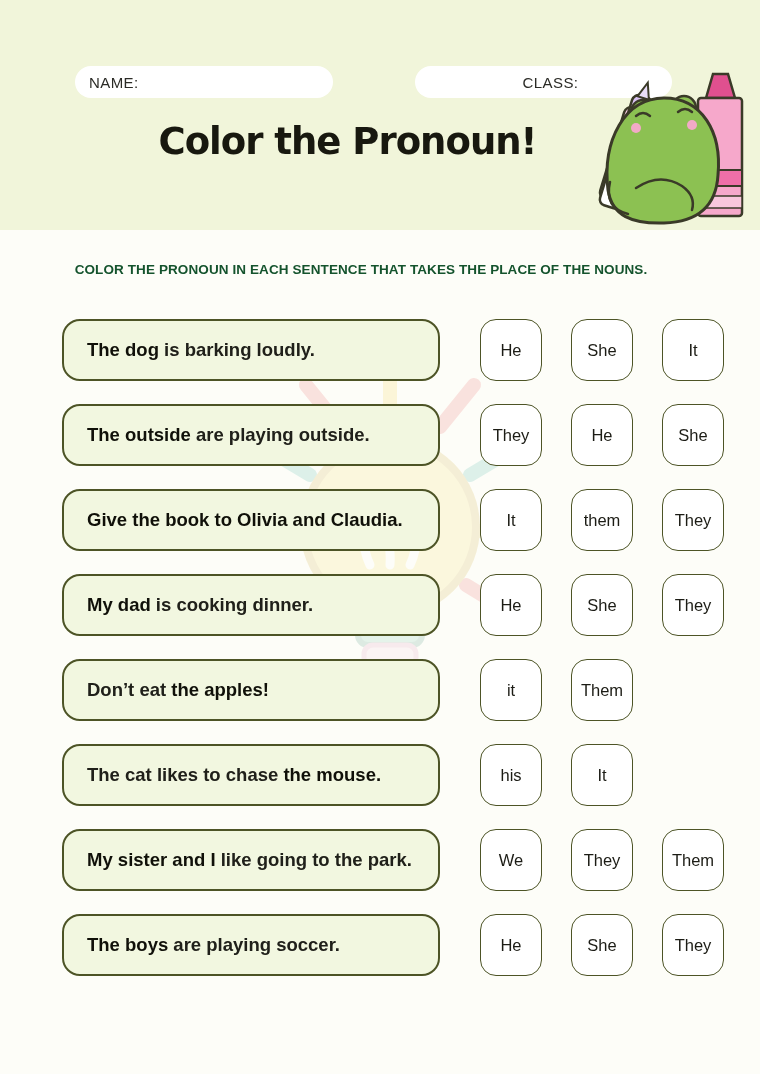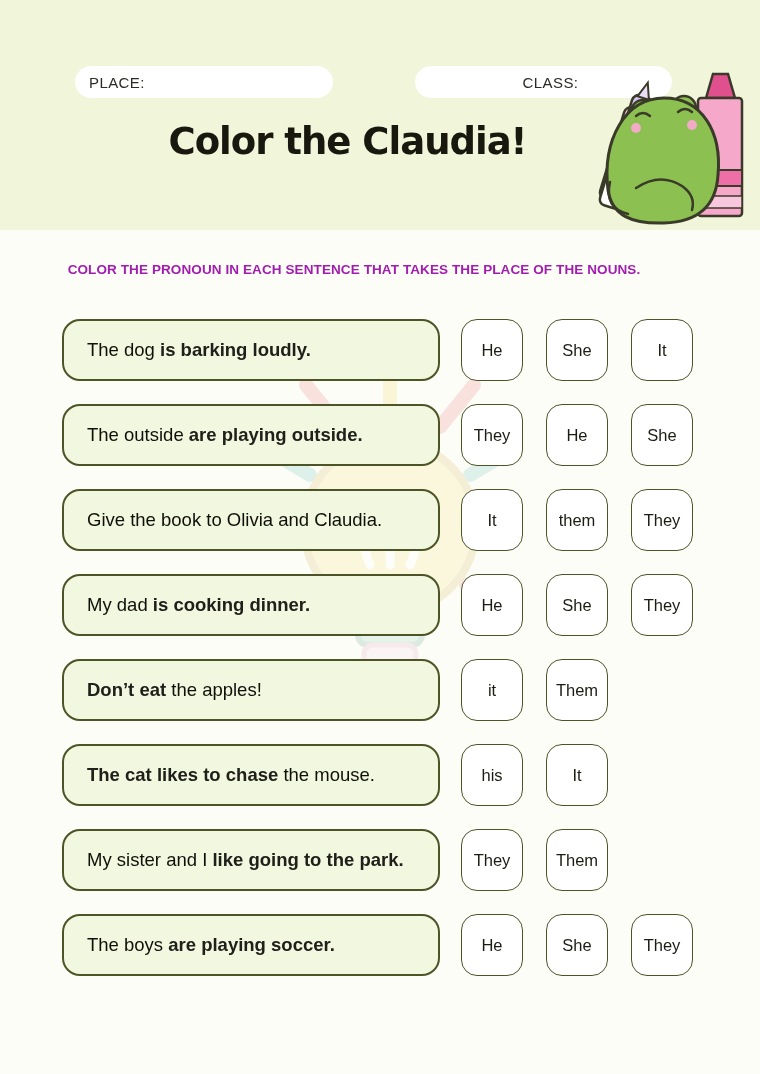--- a/index.html
+++ b/index.html
@@ -26,61 +26,61 @@
   .title{
     position:absolute;left:55px;top:120px;width:585px;
     text-align:center;
     font-family:"DejaVu Sans", sans-serif;
     font-weight:700;font-size:37px;color:#18180f;
     letter-spacing:-1px;
   }
   .frog{position:absolute;left:580px;top:70px;width:172px;height:160px;}
   .watermark{position:absolute;left:262px;top:355px;width:256px;height:360px;opacity:.16;pointer-events:none;}
   .instruction{
-    position:absolute;left:2px;top:262px;width:704px;
-    text-align:center;font-weight:700;font-size:13.5px;color:#a21caf;
+    position:absolute;left:9px;top:262px;width:704px;
+    text-align:center;font-weight:700;font-size:13.5px;color:#14532d;
     letter-spacing:.1px;
   }
   .rows{position:absolute;left:0;top:319px;width:760px;}
   .row{position:relative;height:62px;margin-bottom:23px;}
   .sentence-box{
     position:absolute;left:62px;top:0;width:378px;height:62px;
     box-sizing:border-box;
     background:#f2f7e0;
     border:2px solid #4d5426;border-radius:18px;
     display:flex;align-items:center;
     padding-left:23px;
     font-size:18.5px;color:#20201a;
     white-space:pre;
   }
-  .seg-bold{font-weight:400;color:#101009;}
+  .seg-bold{font-weight:700;color:#101009;}
   .seg-regular{font-weight:700;}
-  .options{position:absolute;left:461px;top:0;display:flex;gap:23px;}
+  .options{position:absolute;left:480px;top:0;display:flex;gap:29px;}
   .option-box{
     width:62px;height:62px;box-sizing:border-box;
     background:#ffffff;
     border:1.5px solid #4d5426;border-radius:16px;
     display:flex;align-items:center;justify-content:center;
     font-size:16.5px;color:#1c1c15;
     cursor:pointer;
   }
 </style>
 </head>
 <body>
 
 <div class="page">
 
   <div class="header">
     <div class="field field-name">
-      <span>PLACE:</span>
+      <span>NAME:</span>
     </div>
     <div class="field field-class">
       <span>CLASS:</span>
     </div>
-    <div class="title">Color the Claudia!</div>
+    <div class="title">Color the Pronoun!</div>
 
     <svg class="frog" viewBox="0 0 172 160">
 
       <g>
         <polygon points="126,28 133,4 148,4 155,28" fill="#e0508f" stroke="#3a3a28" stroke-width="2.5"></polygon>
         <rect x="118" y="28" width="44" height="118" rx="3" fill="#f6a8cb" stroke="#3a3a28" stroke-width="2.5"></rect>
         <rect x="118" y="100" width="44" height="16" fill="#ee6fa8" stroke="#3a3a28" stroke-width="2"></rect>
         <rect x="118" y="126" width="44" height="12" fill="#f9c7dd" stroke="#3a3a28" stroke-width="1.5"></rect>
       </g>
 
@@ -208,20 +208,23 @@
           <div class="option-box">
             <span>It</span>
           </div>
         </div>
     </div>
 
     <div class="row">
       <div class="sentence-box"><span class="seg-bold">My sister and I</span><span class="seg-regular"> like going to the park.</span></div>
       <div class="options">
           <div class="option-box">
+            <span>We</span>
+          </div>
+          <div class="option-box">
             <span>They</span>
           </div>
           <div class="option-box">
             <span>Them</span>
           </div>
         </div>
     </div>
 
     <div class="row">
       <div class="sentence-box"><span class="seg-bold">The boys</span><span class="seg-regular"> are playing soccer.</span></div>

